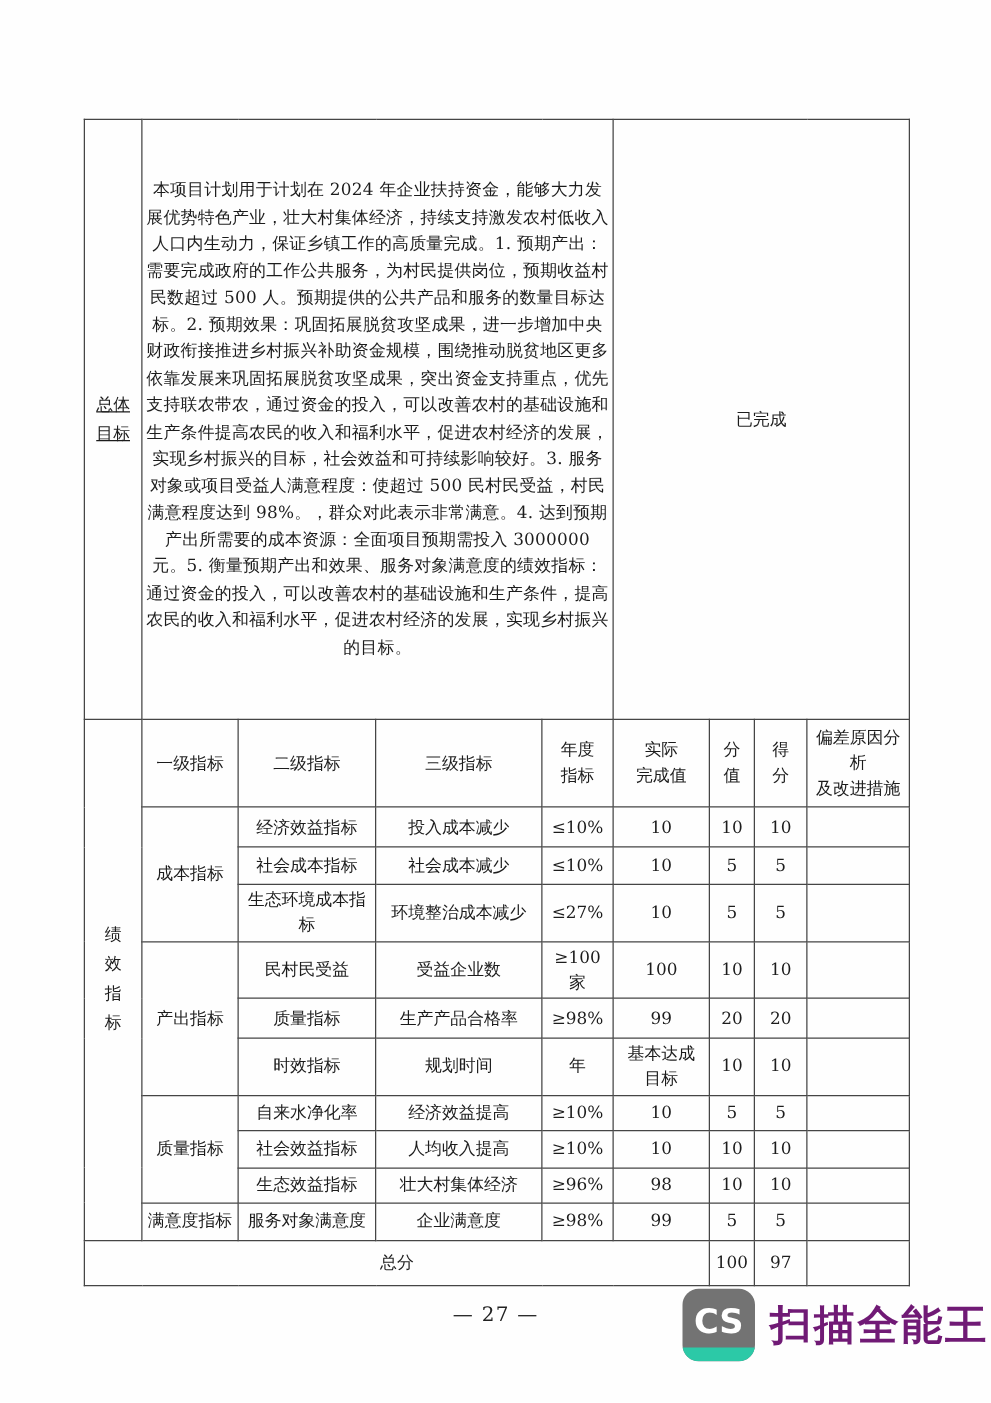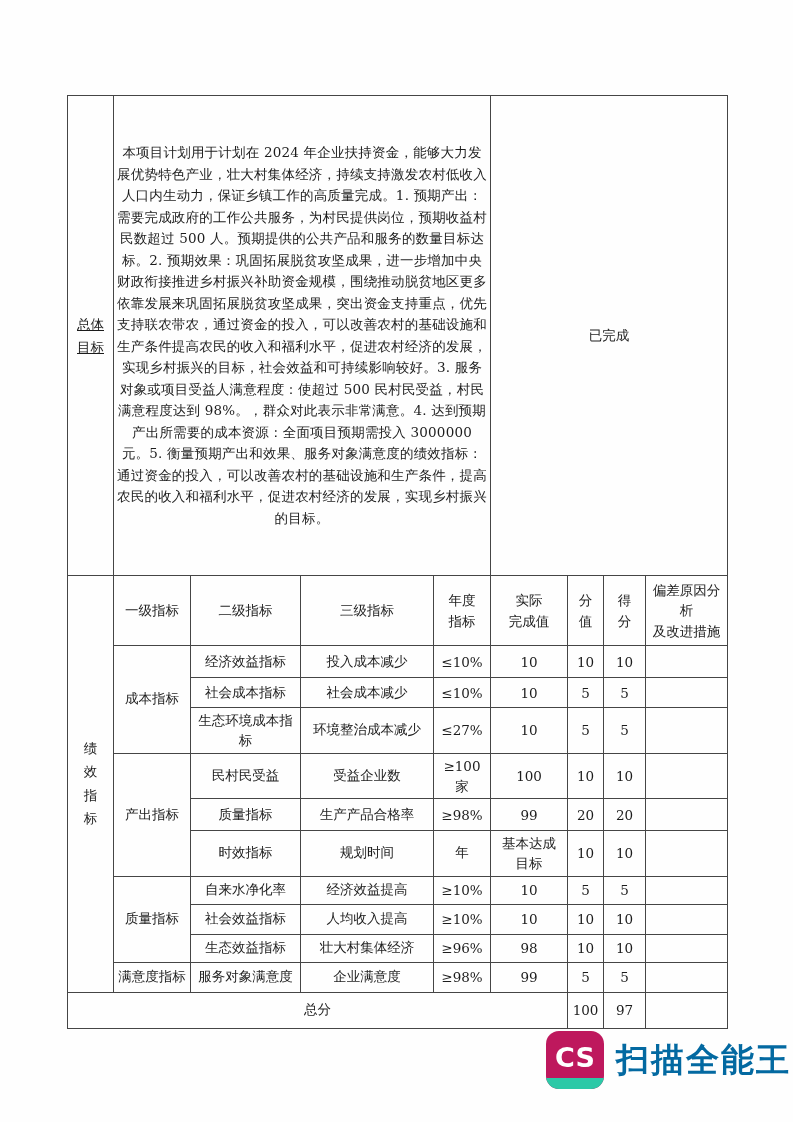--- a/index.html
+++ b/index.html
@@ -47,33 +47,33 @@
   .page-num{
     position:absolute;left:0;right:0;top:1042px;
     text-align:center;font-size:16px;letter-spacing:1px;color:#222;
   }
   .brand{
     position:absolute;left:546px;top:1031px;
     display:flex;align-items:center;gap:12px;
   }
   .brand-icon{
     width:58px;height:58px;border-radius:13px;
-    background:#be185d;position:relative;overflow:hidden;
+    background:#737373;position:relative;overflow:hidden;
     display:flex;align-items:center;justify-content:center;
   }
   .brand-icon .strip{
     position:absolute;left:0;right:0;bottom:0;height:11px;background:#2cc9a7;
   }
   .brand-icon .cs{
     color:#ffffff;font-family:"DejaVu Sans","Liberation Sans",sans-serif;
     font-weight:bold;font-size:27px;letter-spacing:0px;margin-top:-6px;
   }
   .brand-name{
     font-family:"DejaVu Sans","Liberation Sans",sans-serif;
-    font-size:33px;font-weight:600;color:#0369a1;letter-spacing:2px;
+    font-size:33px;font-weight:600;color:#701a75;letter-spacing:2px;
   }
 </style>
 </head>
 <body>
 
 <div class="sheet">
 
   <table class="report">
     <colgroup>
       <col style="width:46px">
@@ -219,20 +219,21 @@
 
     <tr style="height:36px">
       <td class="total-label" colspan="6">总分</td>
       <td>100</td>
       <td>97</td>
       <td></td>
     </tr>
   </tbody>
     </table>
 
+  <div class="page-num">— 27 —</div>
 
   <div class="brand">
     <div class="brand-icon">
       <span class="cs">CS</span>
       <span class="strip"></span>
     </div>
     <span class="brand-name">扫描全能王</span>
   </div>
 
 </div>

